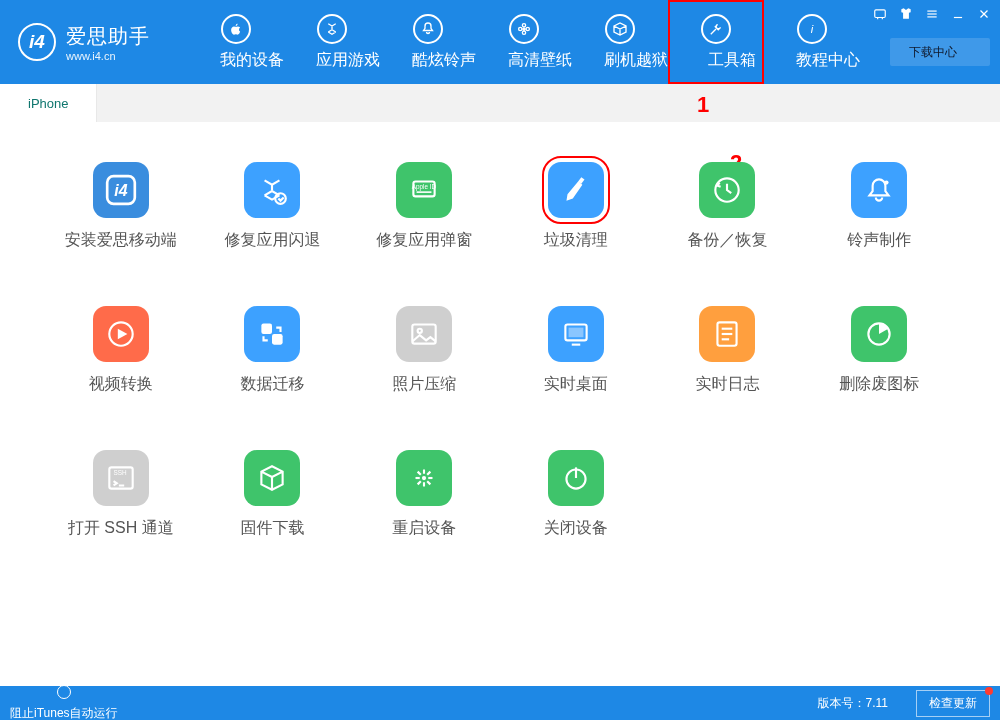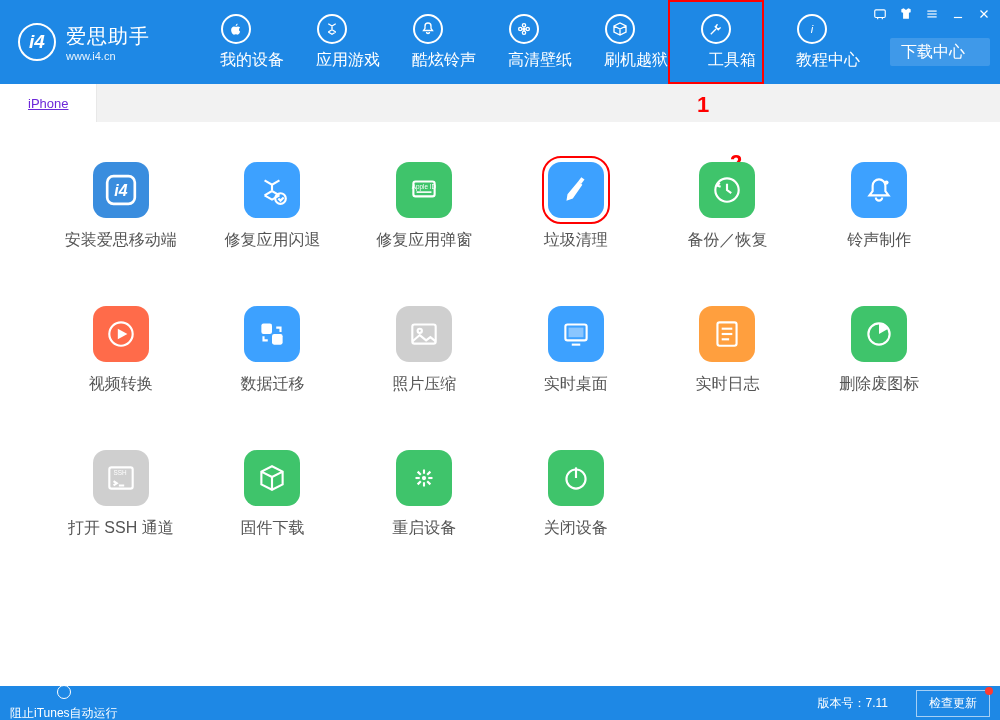--- a/index.html
+++ b/index.html
@@ -10,24 +10,24 @@
 .brand-text { color: #fff; margin-left: 10px; }
 .brand-name { font-size: 20px; display: block; letter-spacing: 1px; }
 .brand-url { font-size: 11px; display: block; opacity: 0.9; }
 .nav { display: flex; margin-left: 20px; height: 100%; }
 .nav-item { width: 96px; display: flex; flex-direction: column; align-items: center; justify-content: center; cursor: pointer; color: #fff; position: relative; }
 .nav-item .icon-wrap { width: 30px; height: 30px; border: 2px solid #fff; border-radius: 50%; display: flex; align-items: center; justify-content: center; margin-bottom: 6px; }
 .nav-item .nav-label { font-size: 16px; margin-left: 32px; }
 .nav-item.highlighted { border: 2.5px solid #ff0000; }
 .topbar-icons { position: absolute; top: 6px; right: 8px; display: flex; gap: 10px; }
 .topbar-icons .ti { width: 16px; height: 16px; color: #fff; cursor: pointer; display: flex; align-items: center; justify-content: center; }
-.download-btn { position: absolute; right: 10px; top: 38px; width: 100px; height: 28px; background: rgba(255,255,255,0.15); color: #ffffff; font-size: 16px; display: flex; align-items: center; justify-content: center; cursor: pointer; border-radius: 2px; gap: 4px; }
+.download-btn { position: absolute; right: 10px; top: 38px; width: 100px; height: 28px; background: rgba(255,255,255,0.15); color: #0f172a; font-size: 12px; display: flex; align-items: center; justify-content: center; cursor: pointer; border-radius: 2px; gap: 4px; }
 .annotation { position: absolute; color: #ff0000; font-size: 22px; font-weight: bold; }
 .tab-bar { height: 38px; background: #f2f2f2; display: flex; }
-.tab { padding: 0 28px; background: #fff; display: flex; align-items: center; font-size: 13px; color: #6d28d9; border-right: 1px solid #e8e8e8; cursor: pointer; text-decoration: underline; }
+.tab { padding: 0 28px; background: #fff; display: flex; align-items: center; font-size: 13px; color: #0f766e; border-right: 1px solid #e8e8e8; cursor: pointer; }
 .content { padding: 40px 50px 0 50px; }
 .grid { display: grid; grid-template-columns: repeat(6, 1fr); row-gap: 55px; column-gap: 10px; }
 .tool { display: flex; flex-direction: column; align-items: center; cursor: pointer; position: relative; }
 .tool-icon { width: 56px; height: 56px; border-radius: 13px; display: flex; align-items: center; justify-content: center; margin-bottom: 12px; }
 .tool-label { font-size: 16px; color: #555; }
 .tool.highlighted .tool-icon { outline: 2.5px solid #ff0000; outline-offset: 4px; }
 .footer { position: absolute; bottom: 0; left: 0; right: 0; height: 34px; background: #1e88e5; display: flex; align-items: center; color: #fff; font-size: 12px; padding: 0 10px; }
 .footer-left { display: flex; align-items: center; gap: 6px; cursor: pointer; flex-direction: column; }
 .footer-circle { width: 14px; height: 14px; border: 1.5px solid #fff; border-radius: 50%; }
 .footer-right { margin-left: auto; display: flex; align-items: center; gap: 28px; }

